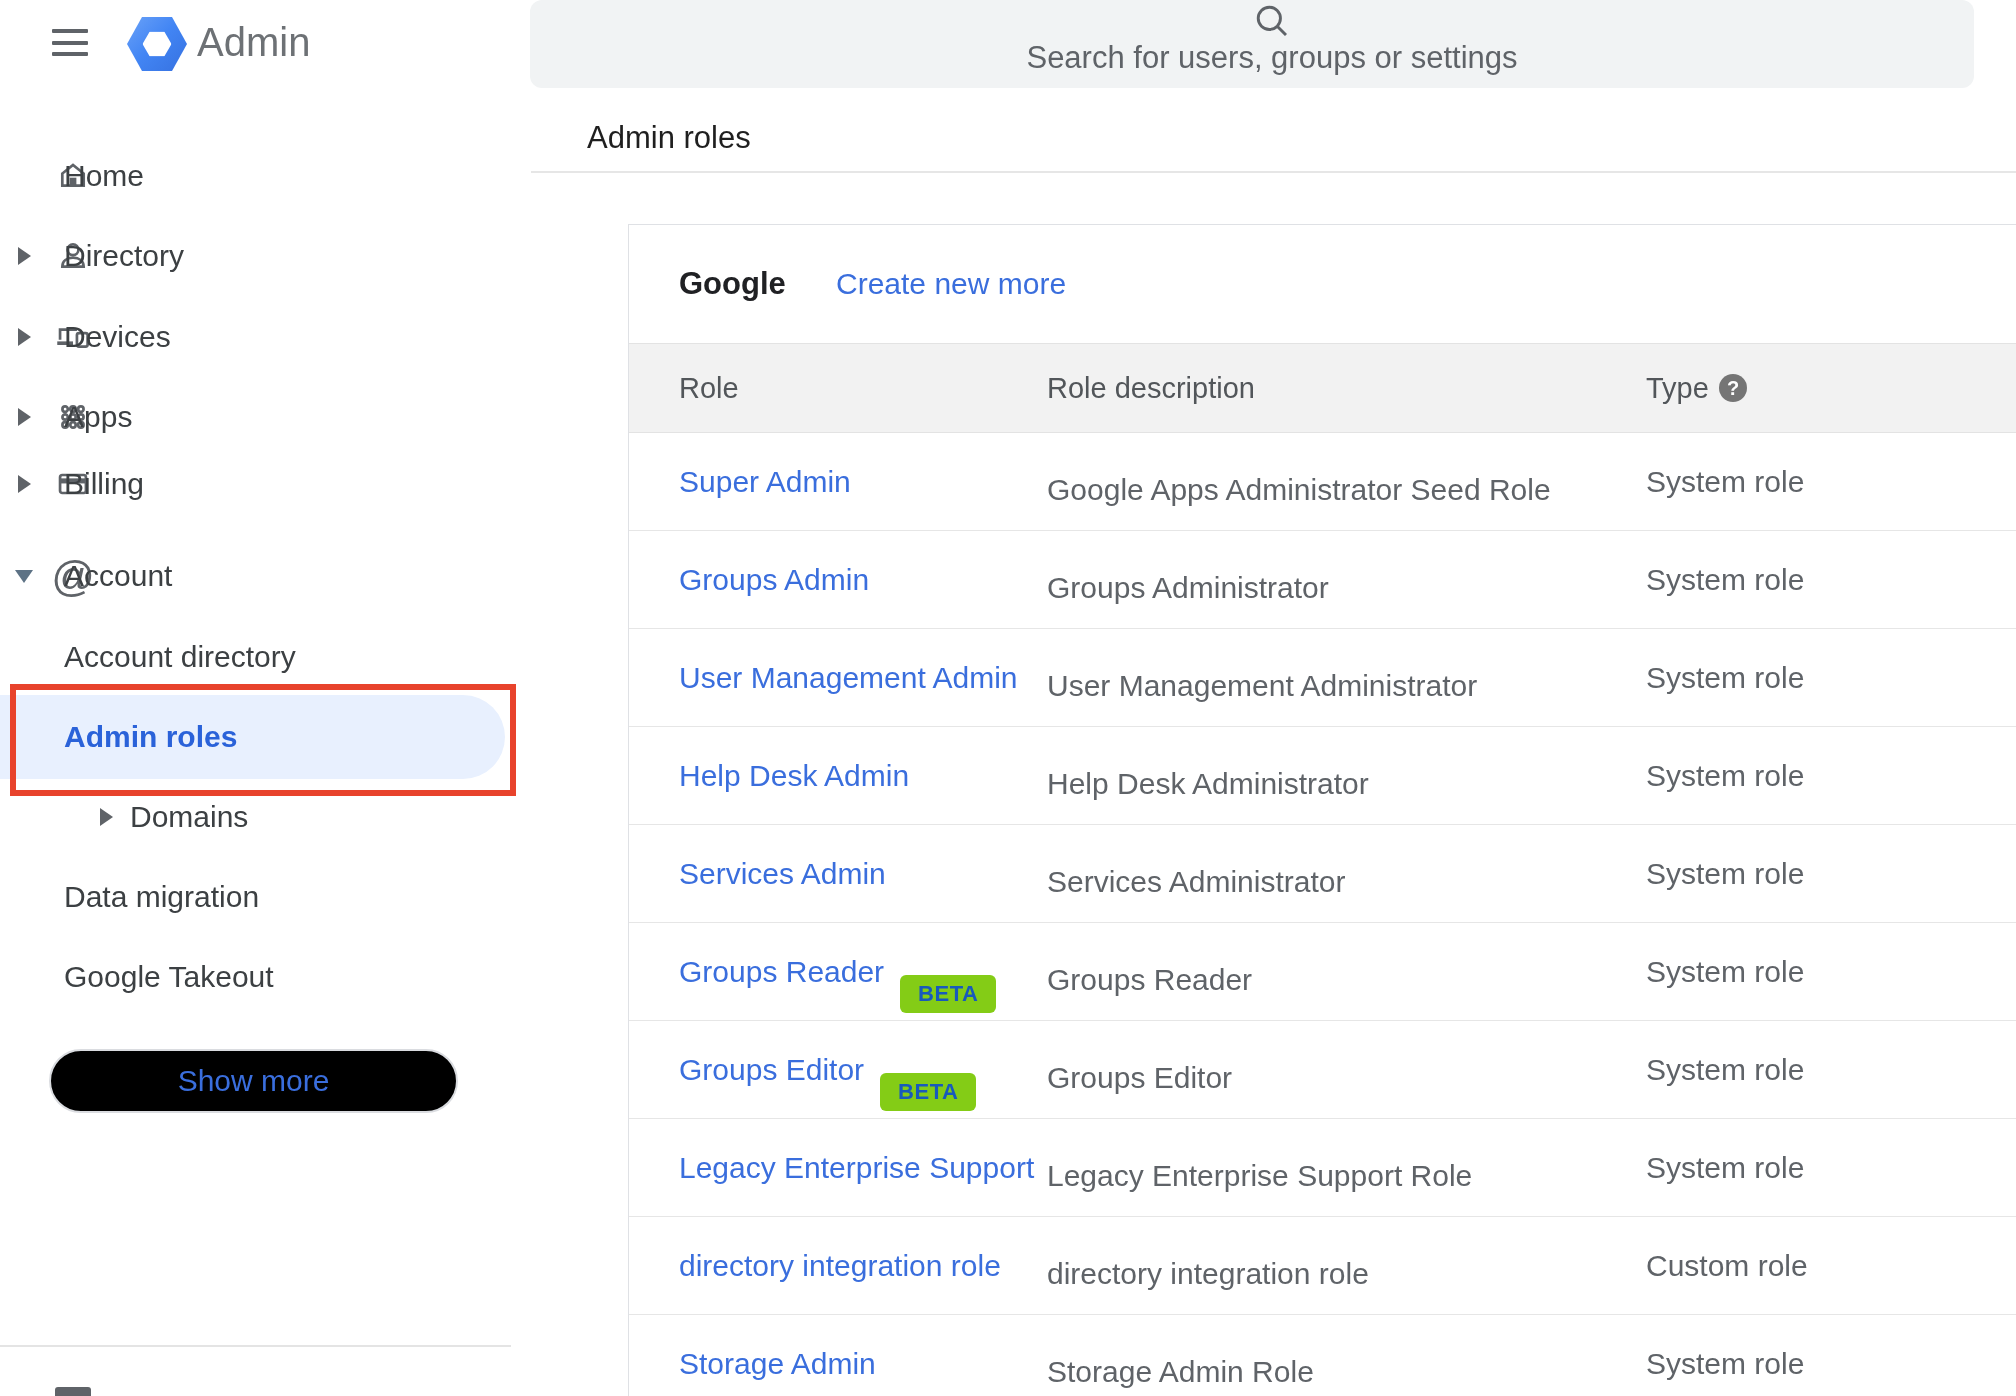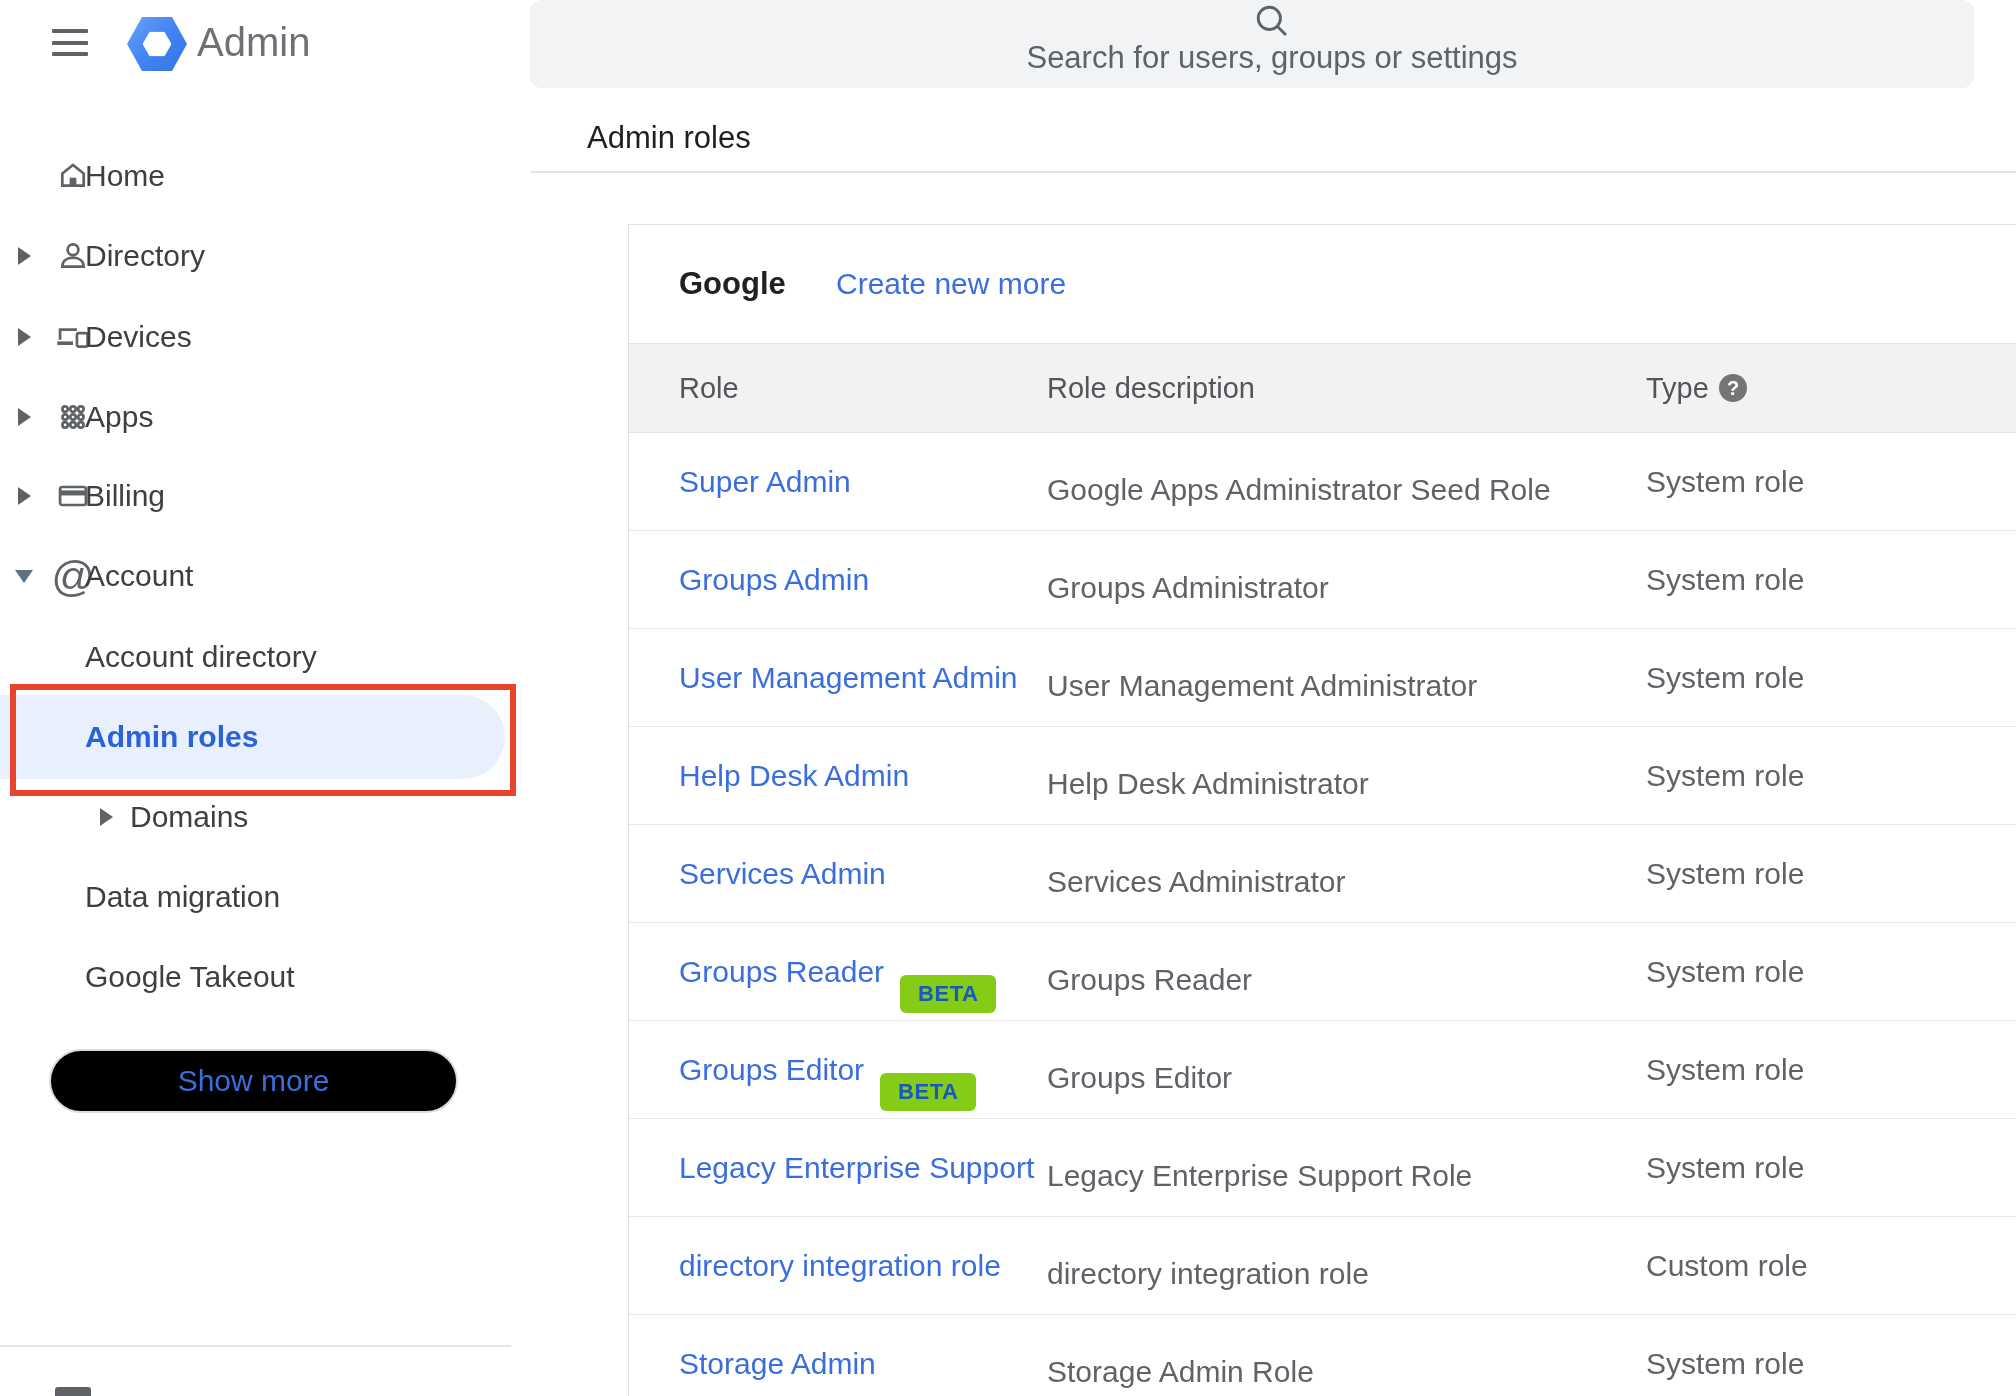--- a/index.html
+++ b/index.html
@@ -17,21 +17,21 @@
   .logo { position:absolute; left:127px; top:17px; width:60px; height:54px; }
   .hex-outer { position:absolute; inset:0;
     clip-path:polygon(25% 0,75% 0,100% 50%,75% 100%,25% 100%,0 50%);
     background:linear-gradient(135deg,#6aa2f8 0%,#4285f4 48%,#3671e0 100%); }
   .hex-inner { position:absolute; left:50%; top:50%; width:29px; height:25px; transform:translate(-50%,-50%);
     clip-path:polygon(25% 0,75% 0,100% 50%,75% 100%,25% 100%,0 50%); background:#ffffff; }
   .app-title { position:absolute; left:197px; top:19px; font-size:40px; line-height:46px; color:#6d7175; }
 
   .nav-item { position:absolute; left:0; width:531px; height:80px; display:flex; align-items:center;
     font-size:30px; color:#3c4043; cursor:pointer; }
-  .nav-label { margin-left:85px; white-space:nowrap; position:relative; z-index:2; }
+  .nav-label { margin-left:64px; white-space:nowrap; position:relative; z-index:2; }
   .nav-icon { position:absolute; left:53px; width:40px; height:44px;
     display:flex; align-items:center; justify-content:center; }
   .nav-icon svg { stroke:#5f6368; fill:none; stroke-width:2.4; }
   .at-glyph { font-size:43px; color:#5f6368; line-height:1; }
   .tri-right { position:absolute; left:18px; width:0; height:0;
     border-left:13px solid #5f6368; border-top:9px solid transparent; border-bottom:9px solid transparent; }
   .tri-down { position:absolute; left:15px; width:0; height:0;
     border-top:13px solid #5d7285; border-left:9px solid transparent; border-right:9px solid transparent; }
   .tri-sub { left:100px; }
   .item-domains .nav-label { margin-left:130px; }
@@ -152,21 +152,21 @@
           <circle cx="16" cy="16" r="2.4"></circle>
           <circle cx="23" cy="16" r="2.4"></circle>
         <circle cx="9" cy="23" r="2.4"></circle>
           <circle cx="16" cy="23" r="2.4"></circle>
           <circle cx="23" cy="23" r="2.4"></circle>
       </svg>
     </span>
     <span class="nav-label">Apps</span>
   </div>
 
-  <div class="nav-item" style="top:456px">
+  <div class="nav-item" style="top:444px">
     <span class="tri-right"></span>
     <span class="nav-icon">
       <svg width="36" height="36" viewBox="0 0 32 32">
           <rect x="4.5" y="8" width="23" height="16" rx="2"></rect>
           <rect x="4.5" y="11" width="23" height="4.5" fill="#5f6368" stroke="none"></rect>
         </svg>
     </span>
     <span class="nav-label">Billing</span>
   </div>
 

